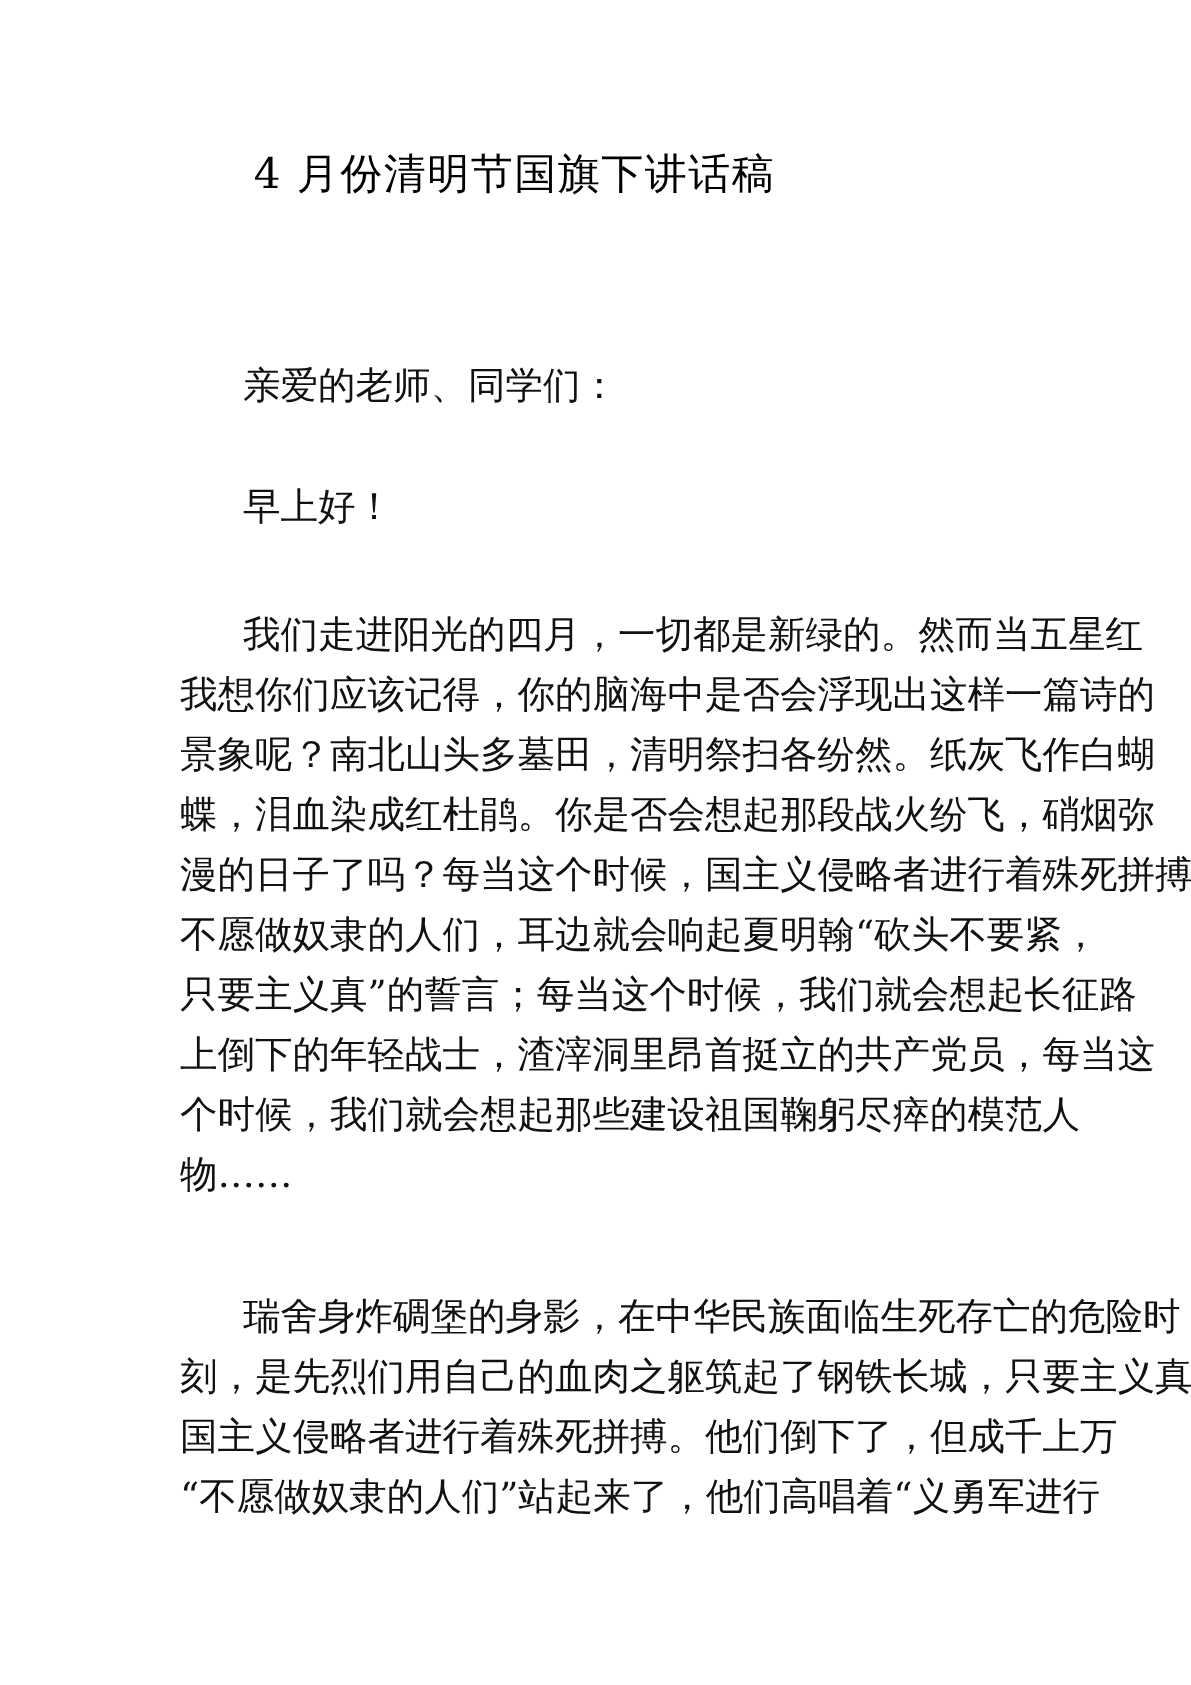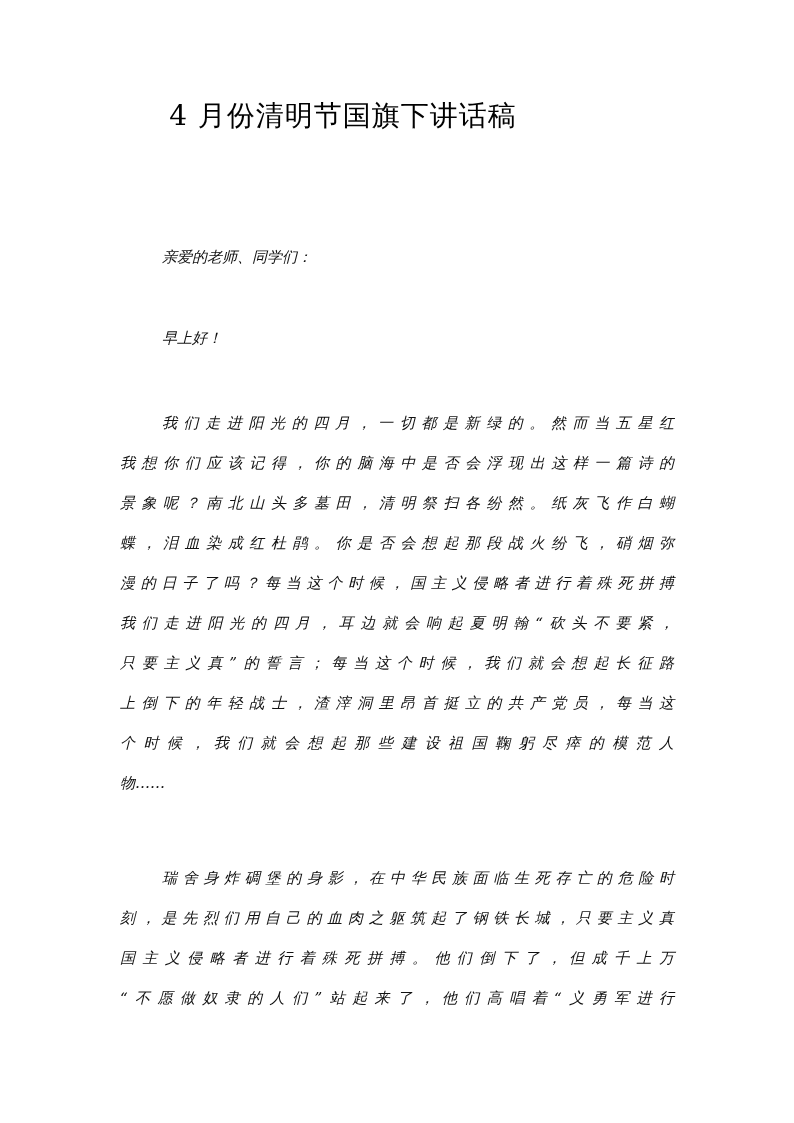--- a/index.html
+++ b/index.html
@@ -1,40 +1,40 @@
 <!DOCTYPE html>
 <html><head>
   <meta charset="utf-8">
   <style>
     html, body { margin: 0; padding: 0; background: #ffffff; }
     body { width: 794px; height: 1123px; position: relative; overflow: hidden;
            font-family: "DejaVu Serif", "Liberation Serif", serif; color: #111111; }
     .title { position: absolute; left: 0; width: 686px; top: 96px; text-align: center;
              font-size: 28px; line-height: 40px; letter-spacing: 1px; color: #000; }
-    .line { position: absolute; left: 120px; width: 554px; font-size: 15px; line-height: 28px;
-            white-space: nowrap; text-align: justify; text-align-last: justify; font-style: italic; }
+    .line { position: absolute; left: 120px; width: 554px; font-size: 25px; line-height: 28px;
+            white-space: nowrap; text-align: justify; text-align-last: justify; }
     .line.indent { left: 162px; width: 512px; }
     .line.short { text-align-last: left; }
   </style>
 </head>
 <body>
 
 <div>
   <div class="title">4 月份清明节国旗下讲话稿</div>
 
   <div class="line indent short" style="top:243px">亲爱的老师、同学们：</div>
   <div class="line indent short" style="top:324px">早上好！</div>
 
   <div>
     <div class="line indent" style="top:409px">我们走进阳光的四月，一切都是新绿的。然而当五星红</div>
     <div class="line" style="top:449px">我想你们应该记得，你的脑海中是否会浮现出这样一篇诗的</div>
     <div class="line" style="top:489px">景象呢？南北山头多墓田，清明祭扫各纷然。纸灰飞作白蝴</div>
     <div class="line" style="top:529px">蝶，泪血染成红杜鹃。你是否会想起那段战火纷飞，硝烟弥</div>
     <div class="line" style="top:569px">漫的日子了吗？每当这个时候，国主义侵略者进行着殊死拼搏</div>
-    <div class="line" style="top:609px">我们走进阳光的四月，耳边就会响起夏明翰“砍头不要紧，</div>
+    <div class="line" style="top:609px">不愿做奴隶的人们，耳边就会响起夏明翰“砍头不要紧，</div>
     <div class="line" style="top:649px">只要主义真”的誓言；每当这个时候，我们就会想起长征路</div>
     <div class="line" style="top:689px">上倒下的年轻战士，渣滓洞里昂首挺立的共产党员，每当这</div>
     <div class="line" style="top:729px">个时候，我们就会想起那些建设祖国鞠躬尽瘁的模范人</div>
     <div class="line short" style="top:769px">物……</div>
   </div>
 
   <div>
     <div class="line indent" style="top:864px">瑞舍身炸碉堡的身影，在中华民族面临生死存亡的危险时</div>
     <div class="line" style="top:904px">刻，是先烈们用自己的血肉之躯筑起了钢铁长城，只要主义真</div>
     <div class="line" style="top:944px">国主义侵略者进行着殊死拼搏。他们倒下了，但成千上万</div>

